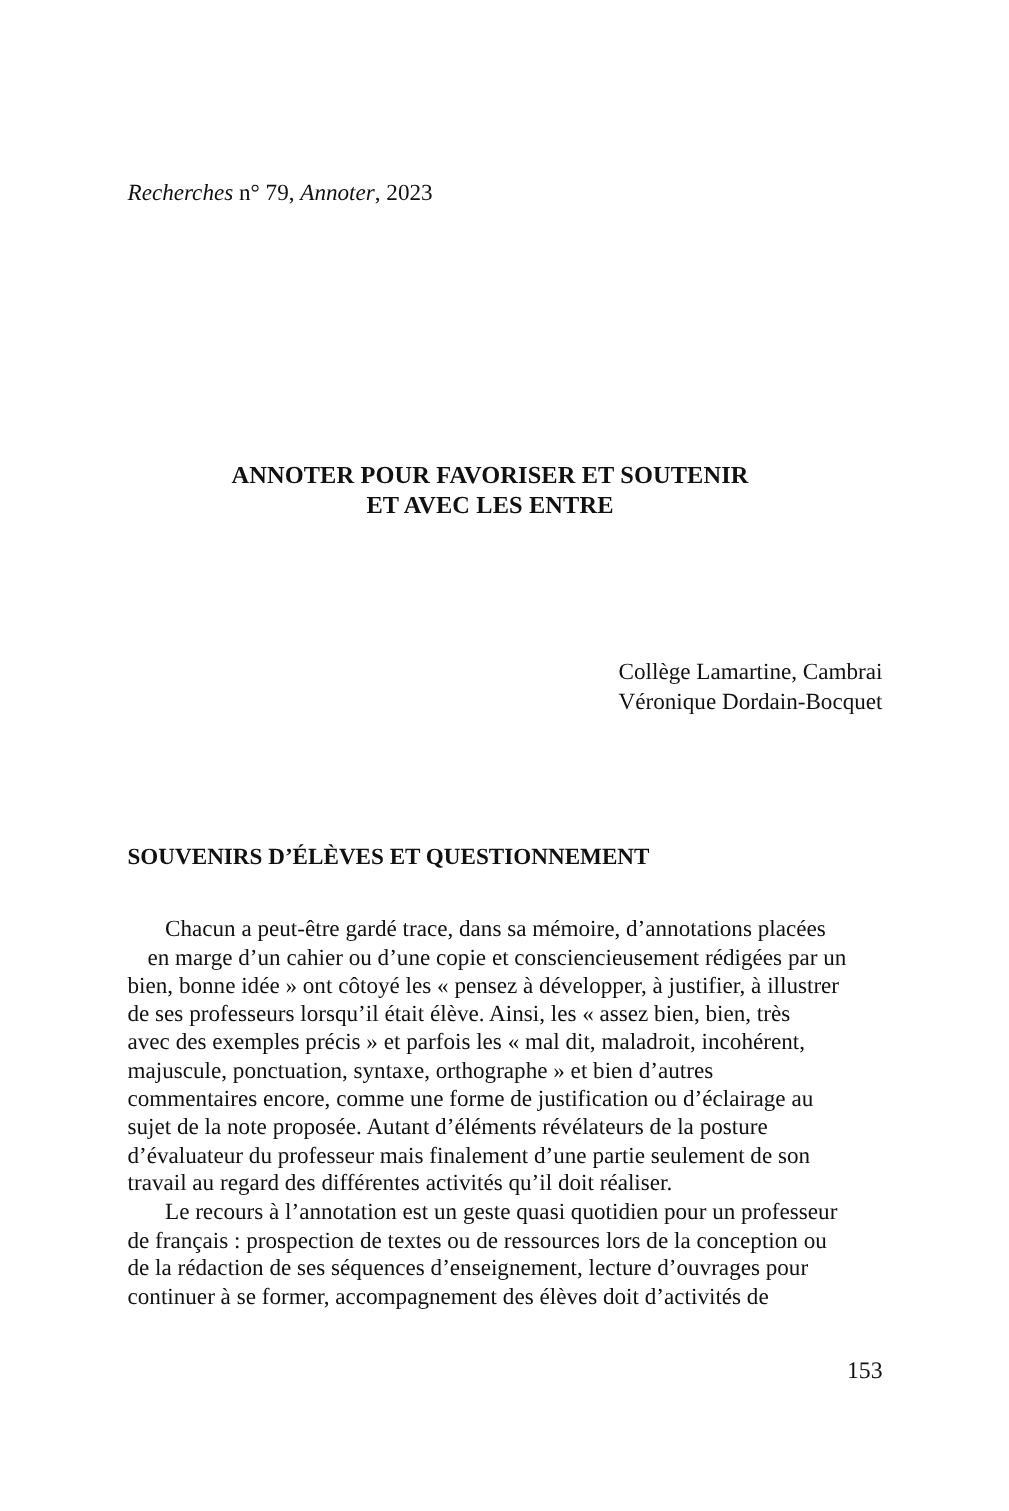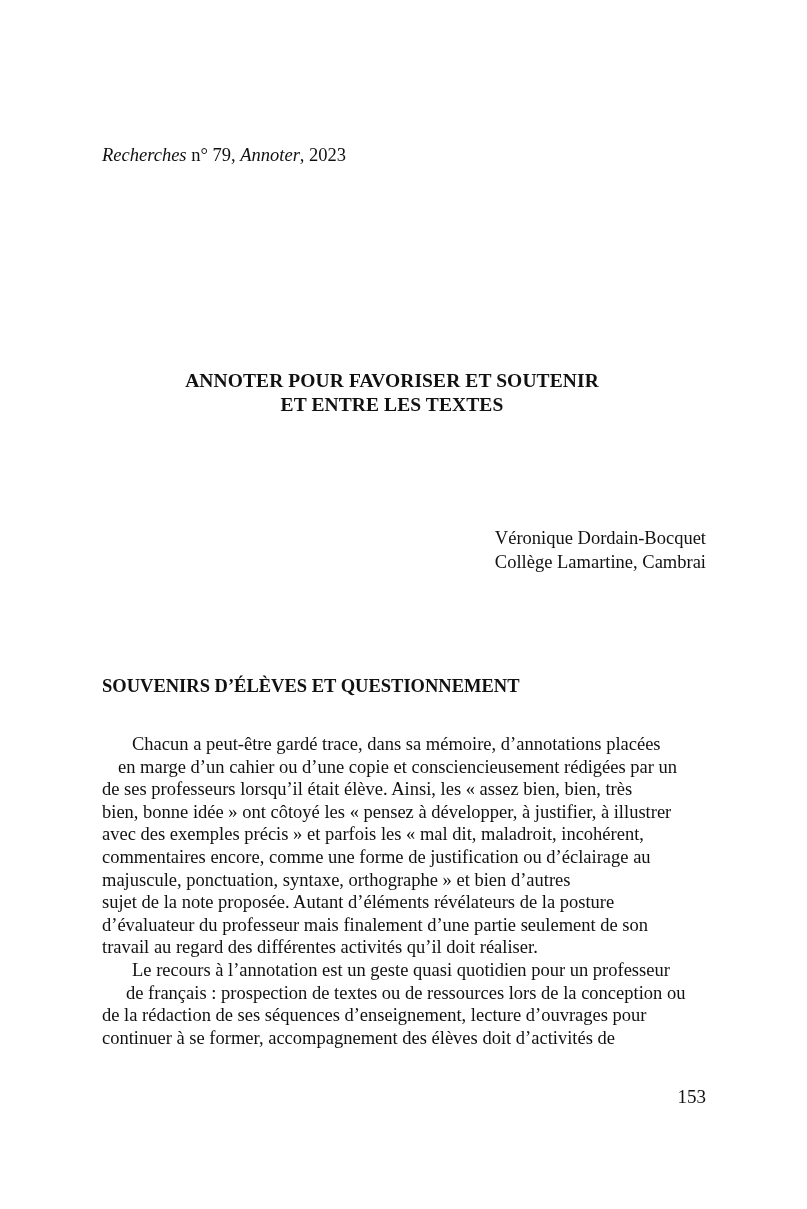--- a/index.html
+++ b/index.html
@@ -21,46 +21,46 @@
 </style>
 </head>
 <body>
 
 <div class="header">
   <i>Recherches</i><span> n° 79, </span><i>Annoter</i><span>, 2023</span>
 </div>
 
 <div class="title">
   <div>ANNOTER POUR FAVORISER ET SOUTENIR</div>
-  <div>ET ENTRE LES TEXTES</div>
+  <div>ET AVEC LES ENTRE</div>
 </div>
 
 <div class="author">
+  <div>Collège Lamartine, Cambrai</div>
   <div>Véronique Dordain-Bocquet</div>
-  <div>Collège Lamartine, Cambrai</div>
 </div>
 
 <div class="section">
   <div>SOUVENIRS D’ÉLÈVES ET QUESTIONNEMENT</div>
 </div>
 
 <div class="body">
   <div>
     <span class="line indent" style="white-space: nowrap; text-align-last: left;">Chacun a peut-être gardé trace, dans sa mémoire, d’annotations placées</span>
     <span class="line" style="white-space: nowrap; text-align-last: left; margin-left: 16px;">en marge d’un cahier ou d’une copie et consciencieusement rédigées par un</span>
+    <span class="line" style="white-space: nowrap; text-align-last: left;">bien, bonne idée » ont côtoyé les « pensez à développer, à justifier, à illustrer</span>
     <span class="line" style="white-space: nowrap; text-align-last: left;">de ses professeurs lorsqu’il était élève. Ainsi, les « assez bien, bien, très</span>
-    <span class="line" style="white-space: nowrap; text-align-last: left;">bien, bonne idée » ont côtoyé les « pensez à développer, à justifier, à illustrer</span>
     <span class="line" style="white-space: nowrap; text-align-last: left;">avec des exemples précis » et parfois les « mal dit, maladroit, incohérent,</span>
+    <span class="line" style="white-space: nowrap; text-align-last: left;">majuscule, ponctuation, syntaxe, orthographe » et bien d’autres</span>
     <span class="line" style="white-space: nowrap; text-align-last: left;">commentaires encore, comme une forme de justification ou d’éclairage au</span>
-    <span class="line" style="white-space: nowrap; text-align-last: left;">majuscule, ponctuation, syntaxe, orthographe » et bien d’autres</span>
     <span class="line" style="white-space: nowrap; text-align-last: left;">sujet de la note proposée. Autant d’éléments révélateurs de la posture</span>
     <span class="line" style="white-space: nowrap; text-align-last: left;">d’évaluateur du professeur mais finalement d’une partie seulement de son</span>
     <span class="line last">travail au regard des différentes activités qu’il doit réaliser.</span>
   </div>
   <div>
     <span class="line indent" style="white-space: nowrap; text-align-last: left;">Le recours à l’annotation est un geste quasi quotidien pour un professeur</span>
-    <span class="line" style="white-space: nowrap; text-align-last: left; margin-left: 24px;">de français : prospection de textes ou de ressources lors de la conception ou</span>
+    <span class="line" style="white-space: nowrap; text-align-last: left;">de français : prospection de textes ou de ressources lors de la conception ou</span>
     <span class="line" style="white-space: nowrap; text-align-last: left;">de la rédaction de ses séquences d’enseignement, lecture d’ouvrages pour</span>
     <span class="line" style="white-space: nowrap; text-align-last: left;">continuer à se former, accompagnement des élèves doit d’activités de</span>
   </div>
 </div>
 
 <div class="pagenum">153</div>
 
 </body></html>

